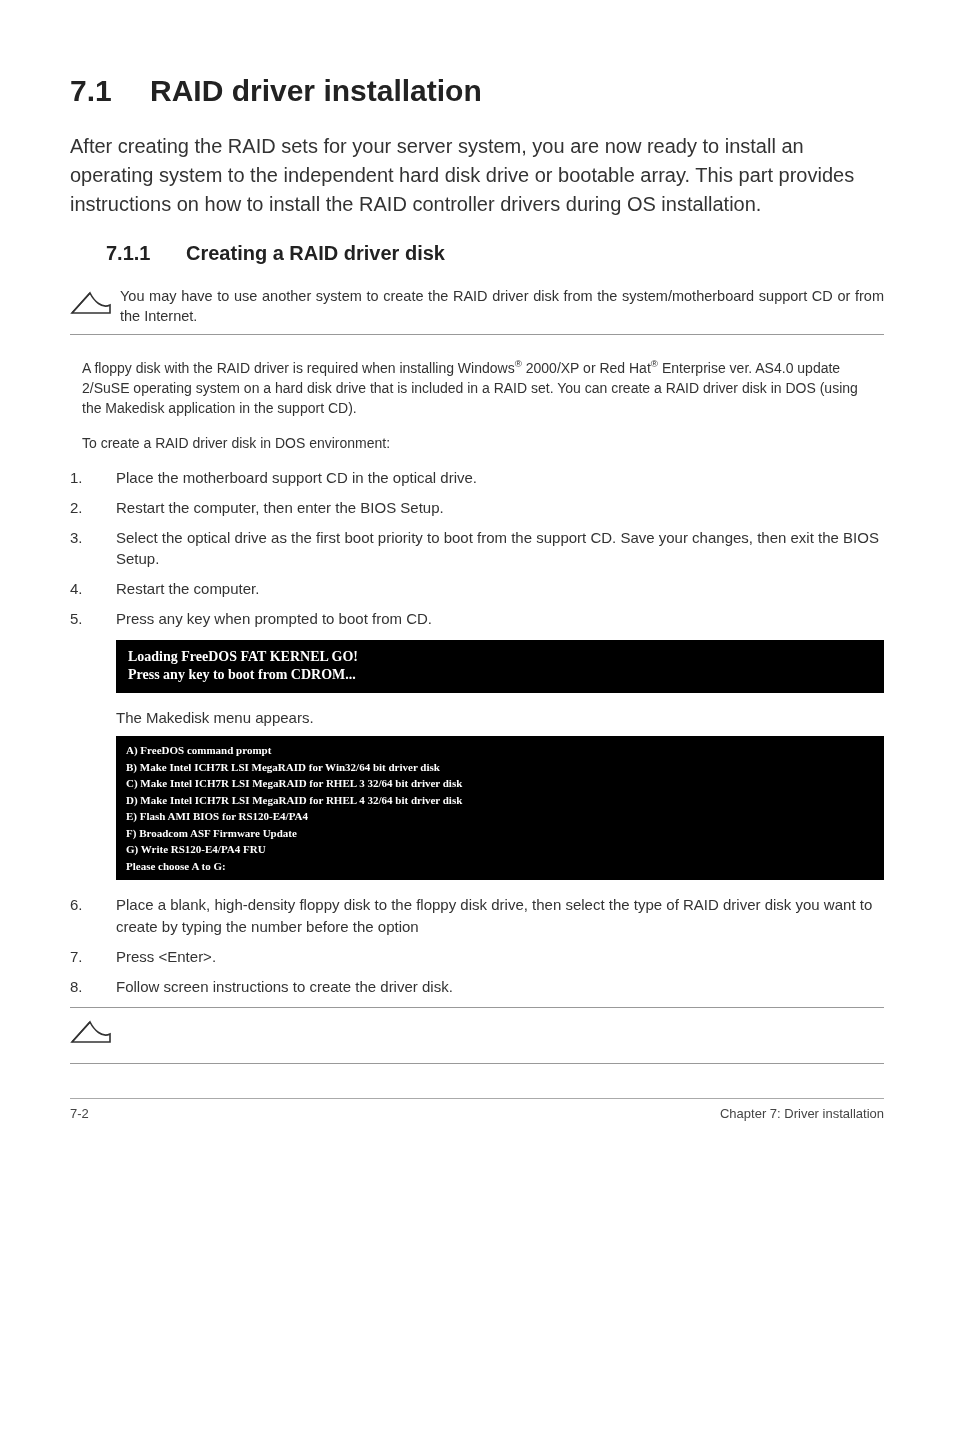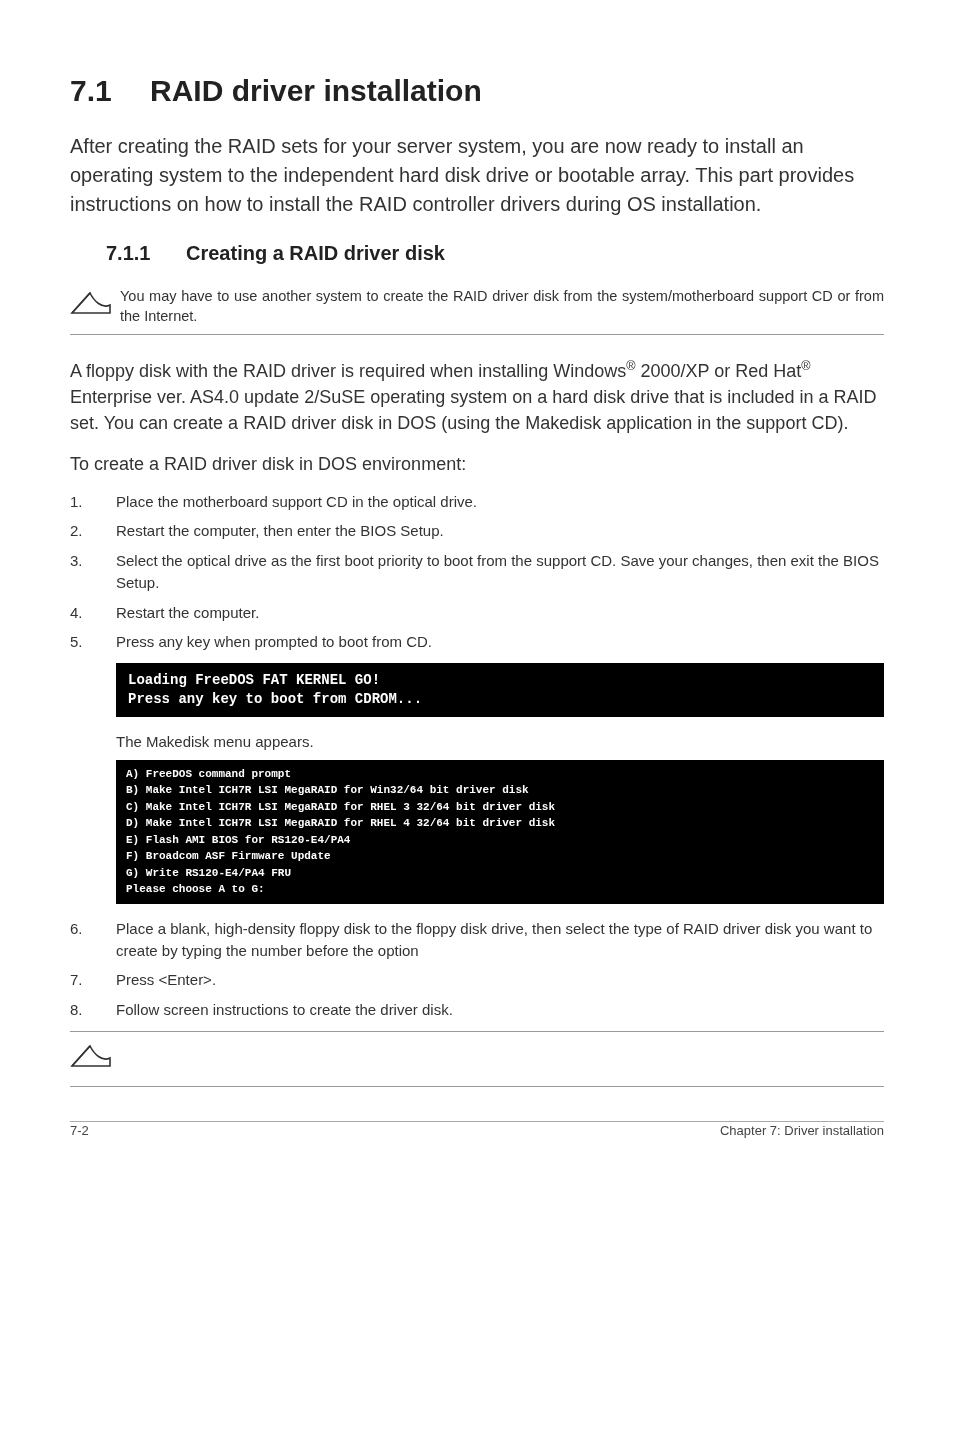--- a/index.html
+++ b/index.html
@@ -56,22 +56,22 @@
     .note-icon svg {
       width: 42px;
       height: 30px;
     }
     .note-text {
       font-size: 14.5px;
       line-height: 1.35;
       text-align: justify;
     }
     .body-p {
-      font-size: 18px;
-      margin: 14px 0;
+      font-size: 14px;
+      margin: 14px 12px;
       line-height: 1.45;
     }
     ol.steps {
       font-size: 15px;
       padding-left: 0;
       margin: 10px 0;
       list-style: none;
       counter-reset: step;
     }
     ol.steps > li {
@@ -83,21 +83,21 @@
     }
     ol.steps > li::before {
       content: counter(step) ".";
       position: absolute;
       left: 0;
       width: 36px;
     }
     .code-block {
       background: #000;
       color: #fff;
-      font-family: Liberation Mono, monospace;
+      font-family: Liberation Serif, serif;
       font-weight: bold;
       padding: 8px 12px;
       margin: 8px 0 14px 46px;
       font-size: 14px;
       white-space: pre;
       line-height: 1.35;
     }
     .code-block.small {
       font-size: 11px;
       font-weight: bold;
@@ -108,21 +108,21 @@
       font-size: 15px;
       margin: 10px 0 4px 46px;
     }
     .footer {
       display: flex;
       justify-content: space-between;
       font-size: 13px;
       color: #444;
       border-top: 1px solid #aaa;
       margin-top: 34px;
-      padding-top: 0;
+      padding-top: 6px;
     }
     sup { font-size: 0.7em; }
   </style>
 </head>
 <body>
 
 <h1>
   <span class="num">7.1</span><span>RAID driver installation</span>
 </h1>
 

